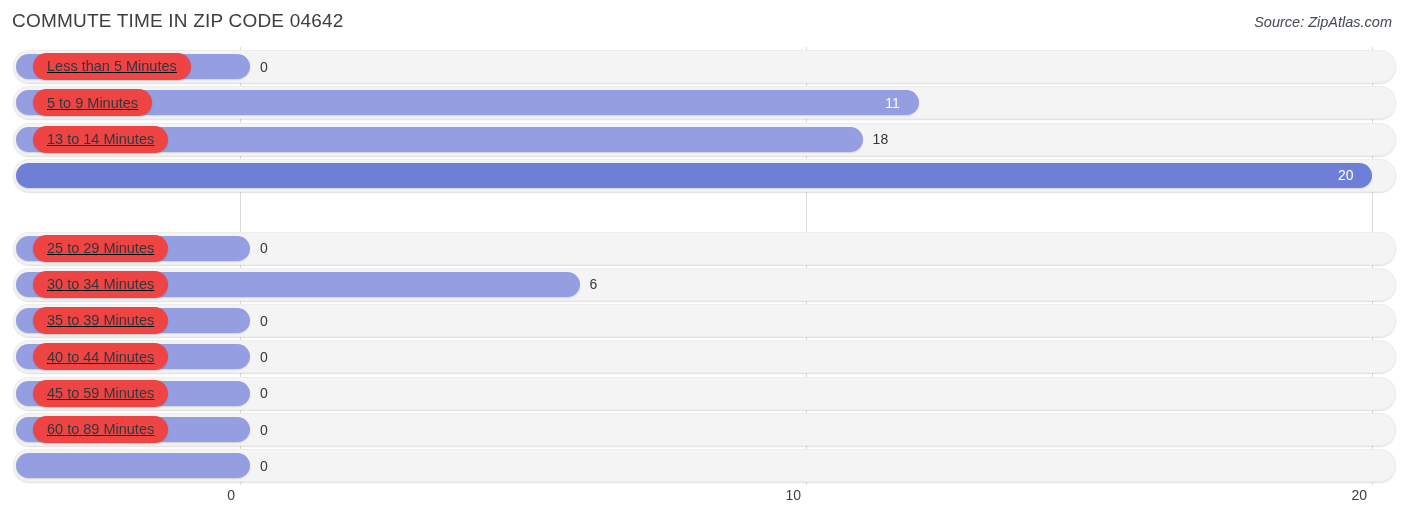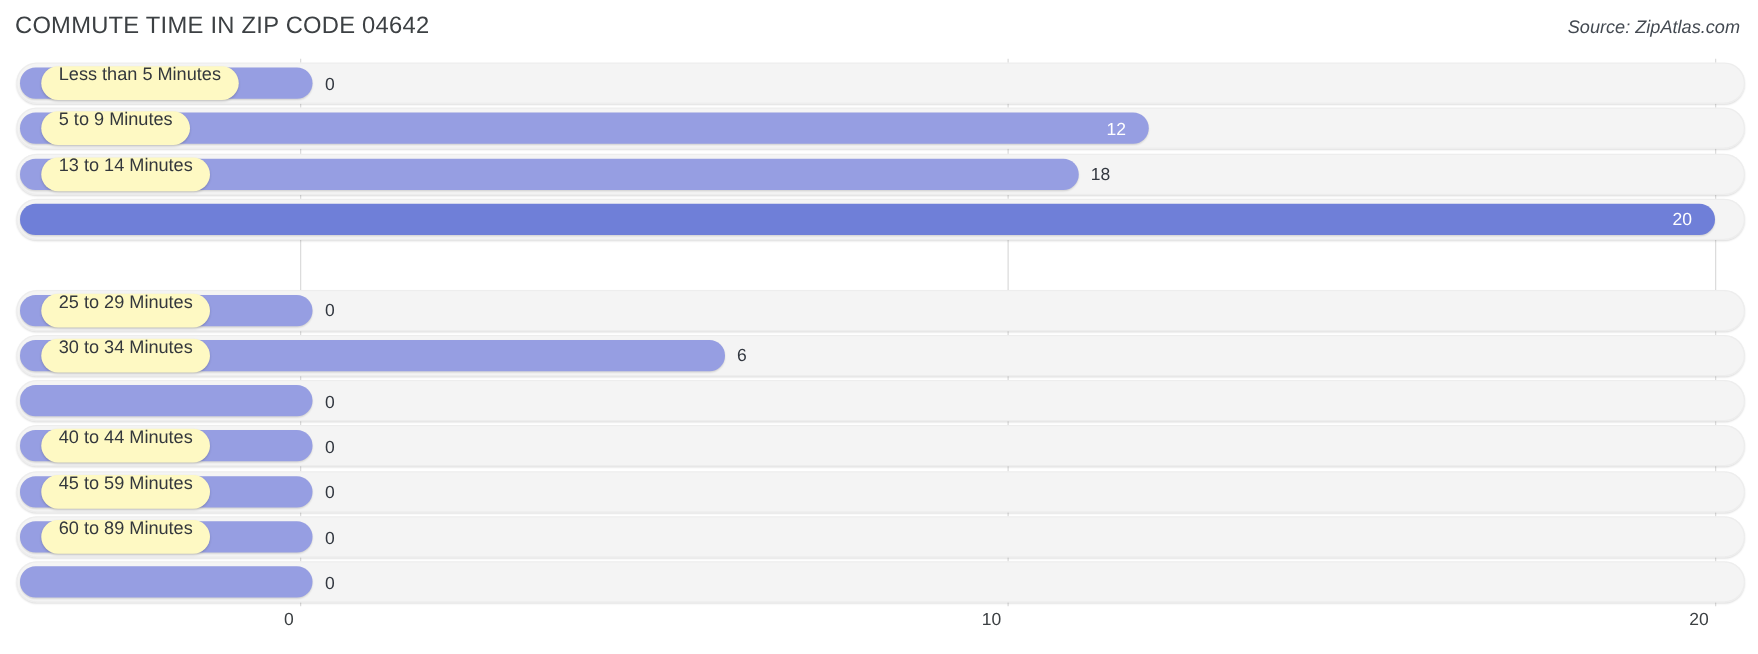--- a/index.html
+++ b/index.html
@@ -42,25 +42,26 @@
   .bar{
     position:absolute;left:16px;top:4px;height:25px;
     border-radius:13px;
     background:#969ee2;
     box-shadow:0 1px 1.5px rgba(0,0,0,.14);
   }
   .bar.max{background:#6f7fd8;}
 
   .label-pill{
     position:absolute;left:33px;top:3px;height:27px;
-    background:#fef9c3;border-radius:14px;
+    background:#ef4444;border-radius:14px;
     padding:0 14px;
-    display:flex;align-items:flex-start;
+    display:flex;align-items:center;
     box-shadow:0 1px 2px rgba(0,0,0,.18);
     white-space:nowrap;
+    text-decoration:underline;
   }
   .label-pill span{
     font-size:14.5px;color:#33373c;line-height:1;
   }
 
   .value{
     position:absolute;top:0;height:33px;
     display:flex;align-items:center;
     font-size:14px;white-space:nowrap;
   }
@@ -100,21 +101,21 @@
             <span>Less than 5 Minutes</span>
           </div>
           <div class="value outside" style="left: 260px;">0</div>
         </div>
         <div class="row" style="top: 41.3px;">
           <div class="track"></div>
           <div class="bar" style="width: 903.2px;"></div>
           <div class="label-pill">
             <span>5 to 9 Minutes</span>
           </div>
-          <div class="value inside" style="left: 885.2px;">12</div>
+          <div class="value inside" style="left: 885.2px;">11</div>
         </div>
         <div class="row" style="top: 77.6px;">
           <div class="track"></div>
           <div class="bar" style="width: 846.6px;"></div>
           <div class="label-pill">
             <span>13 to 14 Minutes</span>
           </div>
           <div class="value outside" style="left: 872.6px;">18</div>
         </div>
         <div class="row" style="top: 113.9px;">
@@ -134,20 +135,23 @@
           <div class="track"></div>
           <div class="bar" style="width: 563.6px;"></div>
           <div class="label-pill">
             <span>30 to 34 Minutes</span>
           </div>
           <div class="value outside" style="left: 589.6px;">6</div>
         </div>
         <div class="row" style="top: 259.1px;">
           <div class="track"></div>
           <div class="bar" style="width: 234px;"></div>
+          <div class="label-pill">
+            <span>35 to 39 Minutes</span>
+          </div>
           <div class="value outside" style="left: 260px;">0</div>
         </div>
         <div class="row" style="top: 295.4px;">
           <div class="track"></div>
           <div class="bar" style="width: 234px;"></div>
           <div class="label-pill">
             <span>40 to 44 Minutes</span>
           </div>
           <div class="value outside" style="left: 260px;">0</div>
         </div>

